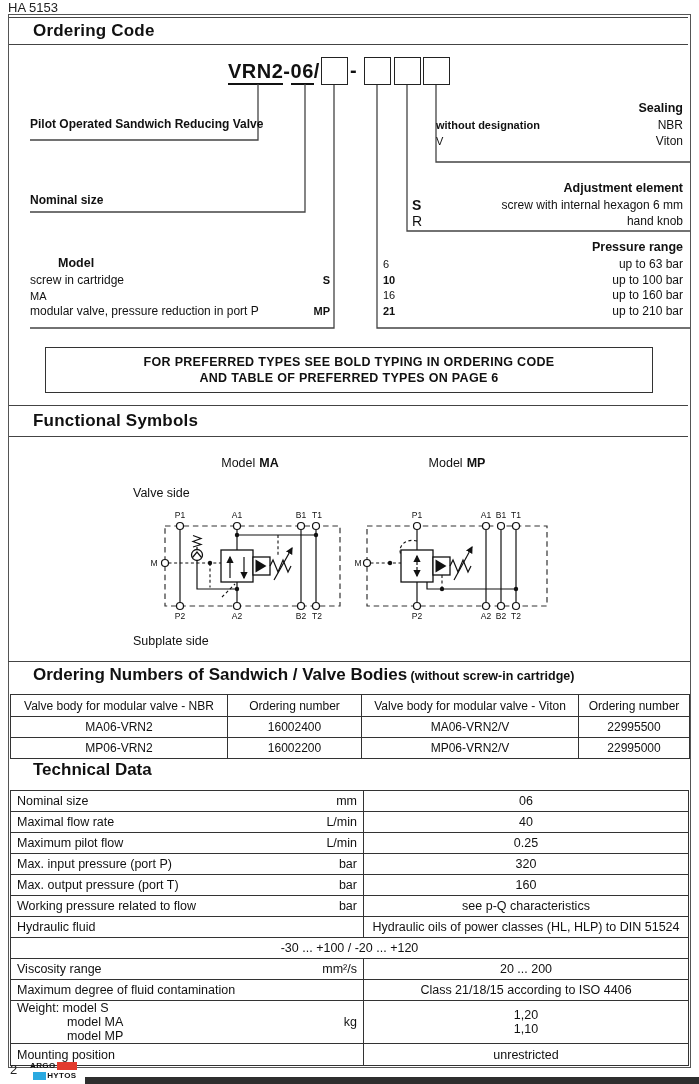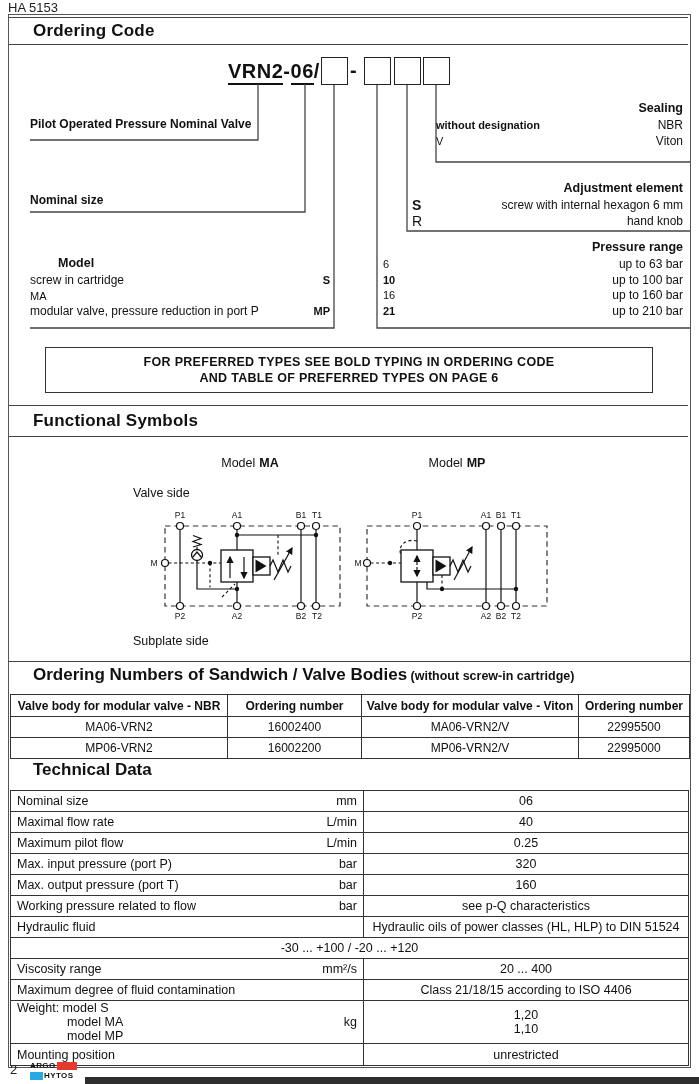--- a/index.html
+++ b/index.html
@@ -37,38 +37,38 @@
   .dl{stroke:#111;stroke-width:1.1;fill:none;stroke-dasharray:3,2.6;}
   .dsh{stroke:#333;stroke-width:1.2;fill:none;stroke-dasharray:5.5,3.8;}
   .vb{fill:#fff;stroke:#111;stroke-width:1.3;}
   .pc{fill:#fff;stroke:#111;stroke-width:1.2;}
   .dot{fill:#111;}
   
   #on-title{left:33px;top:665px;font-size:17px;font-weight:bold;}
   #on-title .sub{font-size:12.5px;}
   #on-table{left:10px;top:694px;width:679px;border-collapse:collapse;table-layout:fixed;font-size:12px;}
   #on-table th,#on-table td{border:1px solid #333;text-align:center;padding:0;}
-  #on-table th{height:21px;font-weight:bold;}
+  #on-table th{height:21px;font-weight:normal;}
   #on-table td{height:20px;}
   
   #td-title{left:33px;top:760px;font-size:17px;font-weight:bold;}
   #tt{left:10px;top:790px;width:679px;border:1px solid #333;box-sizing:border-box;font-size:12.5px;}
   .tt-row{display:flex;height:21px;border-bottom:1px solid #333;box-sizing:border-box;}
   .tt-row.tall{height:43px;}
   .tt-row:last-child{border-bottom:none;}
   .tt-left{width:353px;display:flex;justify-content:space-between;align-items:center;
            padding:0 6px;box-sizing:border-box;border-right:1px solid #333;}
   .tt-left .names{line-height:14px;}
   .tt-left .indent{padding-left:50px;}
   .tt-value{flex:1;display:flex;flex-direction:column;justify-content:center;
             text-align:center;line-height:14px;}
   
   #page-num{left:10px;top:1062px;font-size:13px;color:#222;}
   #logo{left:30px;top:1061px;}
-  .logo-row{display:flex;align-items:center;height:9px;margin-bottom:1px;}
+  .logo-row{display:flex;align-items:center;height:9px;margin-bottom:1px;justify-content:flex-end;}
   .logo-txt{font-size:8px;font-weight:bold;letter-spacing:.4px;line-height:8px;}
   .logo-red{width:20px;height:8px;margin-left:1px;}
   .logo-blue{width:13px;height:8px;margin-right:1px;}
   #bottom-bar{left:85px;top:1077px;width:614px;height:7px;background:#2e2e2e;}
 </style>
 </head>
 <body>
 
 <div class="abs" id="doc-code">HA 5153</div>
 <div class="abs" id="page-frame"></div>
@@ -88,21 +88,21 @@
 
 <svg class="abs" style="left:0;top:0;" width="699" height="345">
   <path d="M258,84 V140 H30" stroke="#444" stroke-width="1.3" fill="none"></path>
   <path d="M305,84 V212 H30" stroke="#444" stroke-width="1.3" fill="none"></path>
   <path d="M334,85 V328 H30" stroke="#444" stroke-width="1.3" fill="none"></path>
   <path d="M377,85 V328 H690" stroke="#444" stroke-width="1.3" fill="none"></path>
   <path d="M407,85 V231 H690" stroke="#444" stroke-width="1.3" fill="none"></path>
   <path d="M436,85 V162 H690" stroke="#444" stroke-width="1.3" fill="none"></path>
 </svg>
 
-<div class="abs co-left-label" style="top:117px;">Pilot Operated Pressure Nominal Valve</div>
+<div class="abs co-left-label" style="top:117px;">Pilot Operated Sandwich Reducing Valve</div>
 <div class="abs co-left-label" style="top:193px;">Nominal size</div>
 
 <div class="abs co-block" style="left:436px;top:101px;width:247px;">
   <div class="co-title right-align">Sealing</div>
   <div>
       <div class="co-row">
         <span class="co-code b">without designation</span>
         <span class="co-label">NBR</span>
       </div>
       <div class="co-row">
@@ -371,21 +371,21 @@
       <div class="tt-value">Hydraulic oils of power classes (HL, HLP) to DIN 51524</div>
     </div>
     <div class="tt-row">
       <div class="tt-value">-30 ... +100 / -20 ... +120</div>
     </div>
     <div class="tt-row">
       <div class="tt-left">
         <div class="names">Viscosity range</div>
         <div class="unit">mm²/s</div>
       </div>
-      <div class="tt-value">20 ... 400</div>
+      <div class="tt-value">20 ... 200</div>
     </div>
     <div class="tt-row">
       <div class="tt-left">
         <div class="names">Maximum degree of fluid contamination</div>
         <div class="unit"></div>
       </div>
       <div class="tt-value">Class 21/18/15 according to ISO 4406</div>
     </div>
     <div class="tt-row tall">
       <div class="tt-left">

